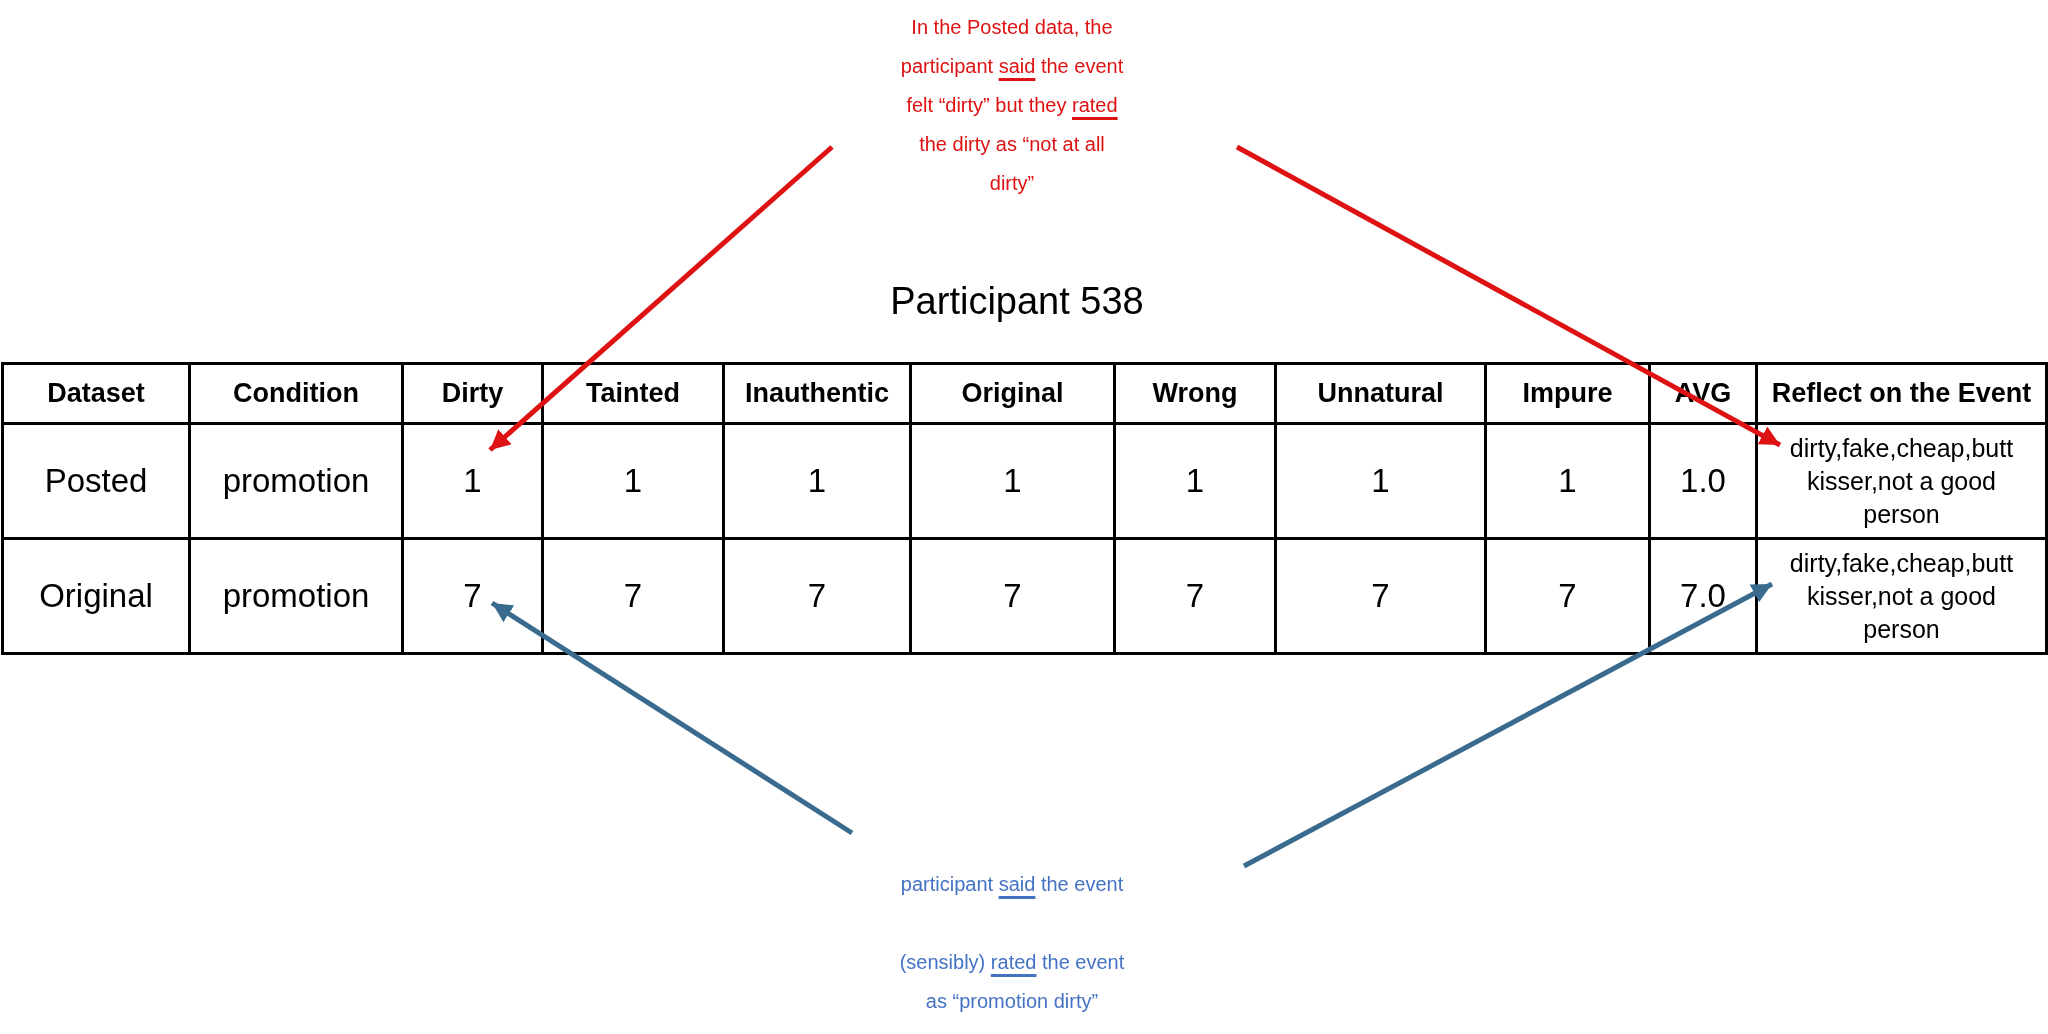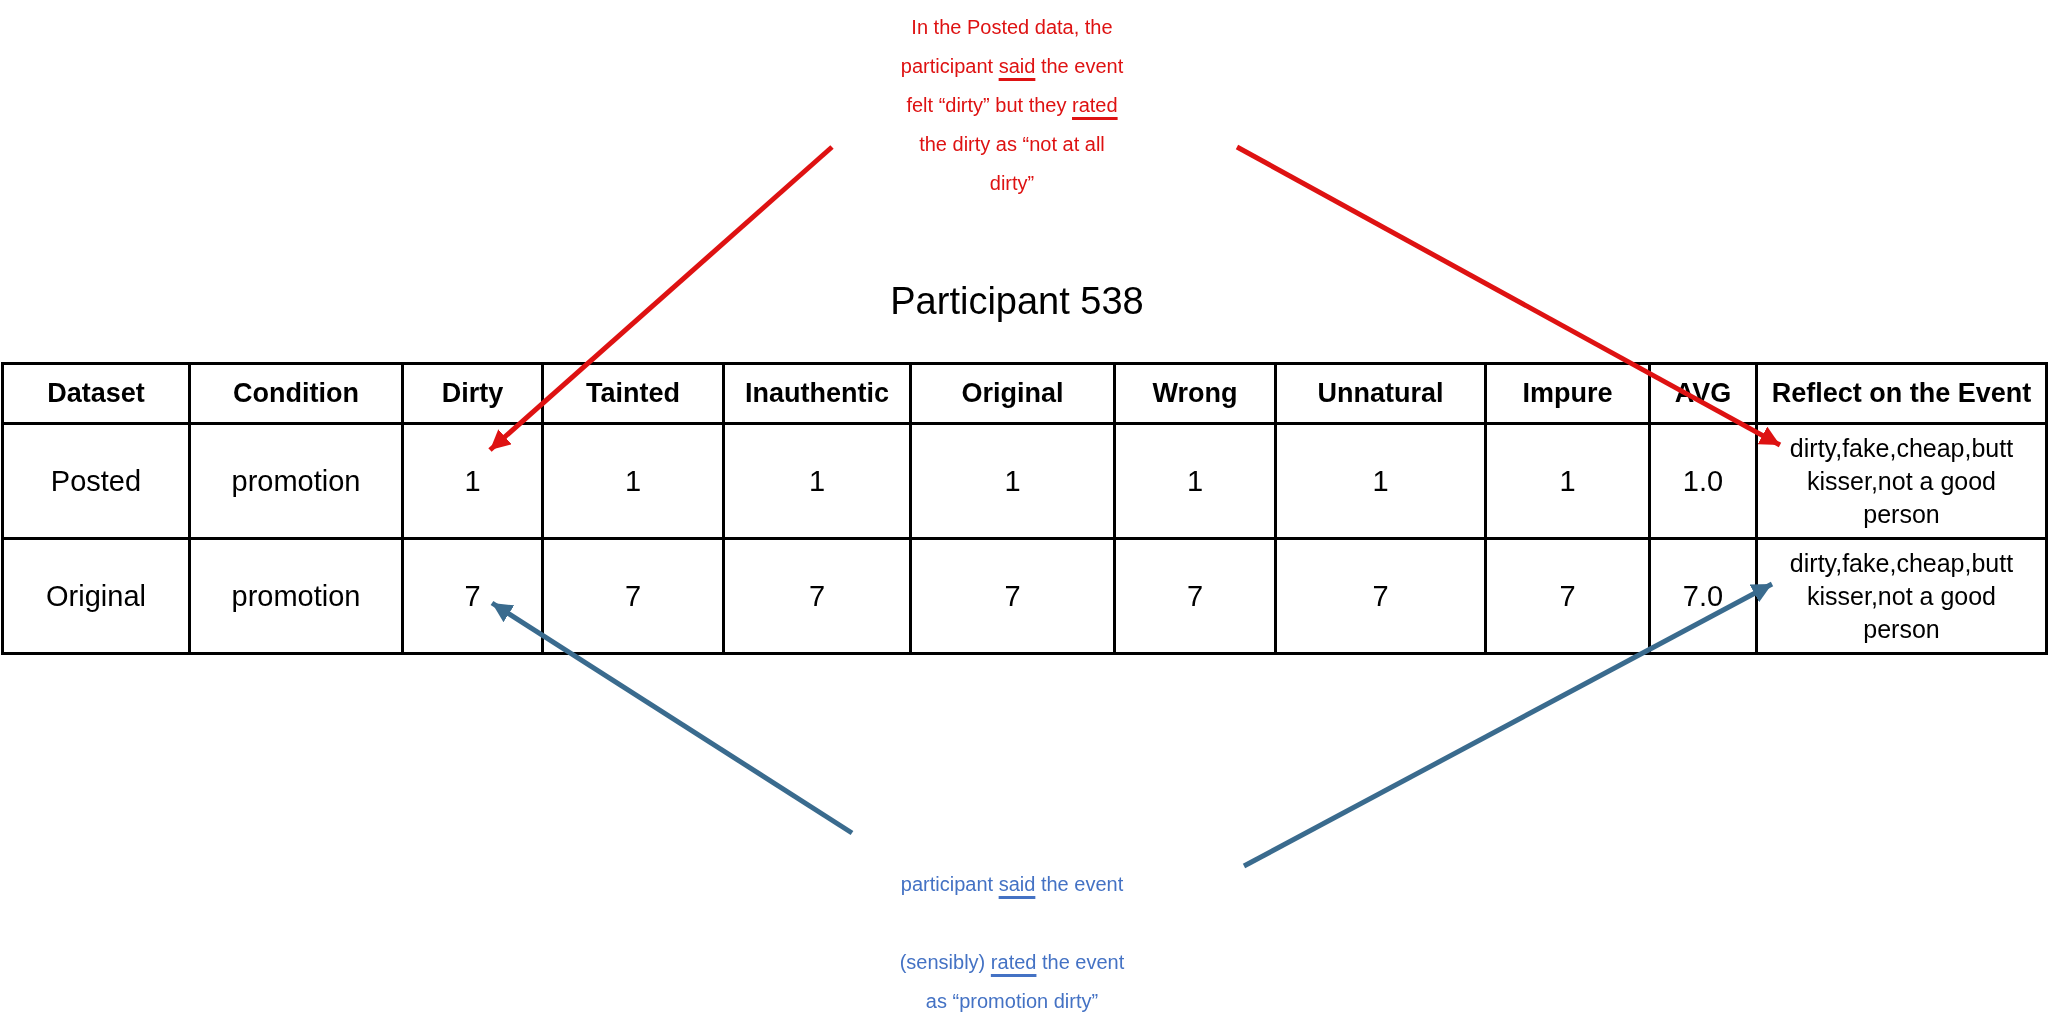--- a/index.html
+++ b/index.html
@@ -41,21 +41,21 @@
     background:#fff;
   }
   th,td{
     border:3px solid var(--border-color);
     text-align:center;vertical-align:middle;
     padding:0 10px;overflow:hidden;
   }
   thead tr{height:60px;}
   tbody tr{height:115px;}
   th{font-size:27px;font-weight:700;}
-  td{font-size:29px;font-weight:400;}
+  td{font-size:33px;font-weight:400;}
   td.reflect{font-size:25px;line-height:33px;padding:0 8px;}
 
   
   #arrow-overlay{
     position:absolute;left:0;top:0;width:2048px;height:1034px;
     pointer-events:none;
   }
   .arrow-posted{stroke:var(--posted-color);}
   .arrow-original{stroke:var(--original-arrow-color);}
   .arrow{stroke-width:5;fill:none;}

